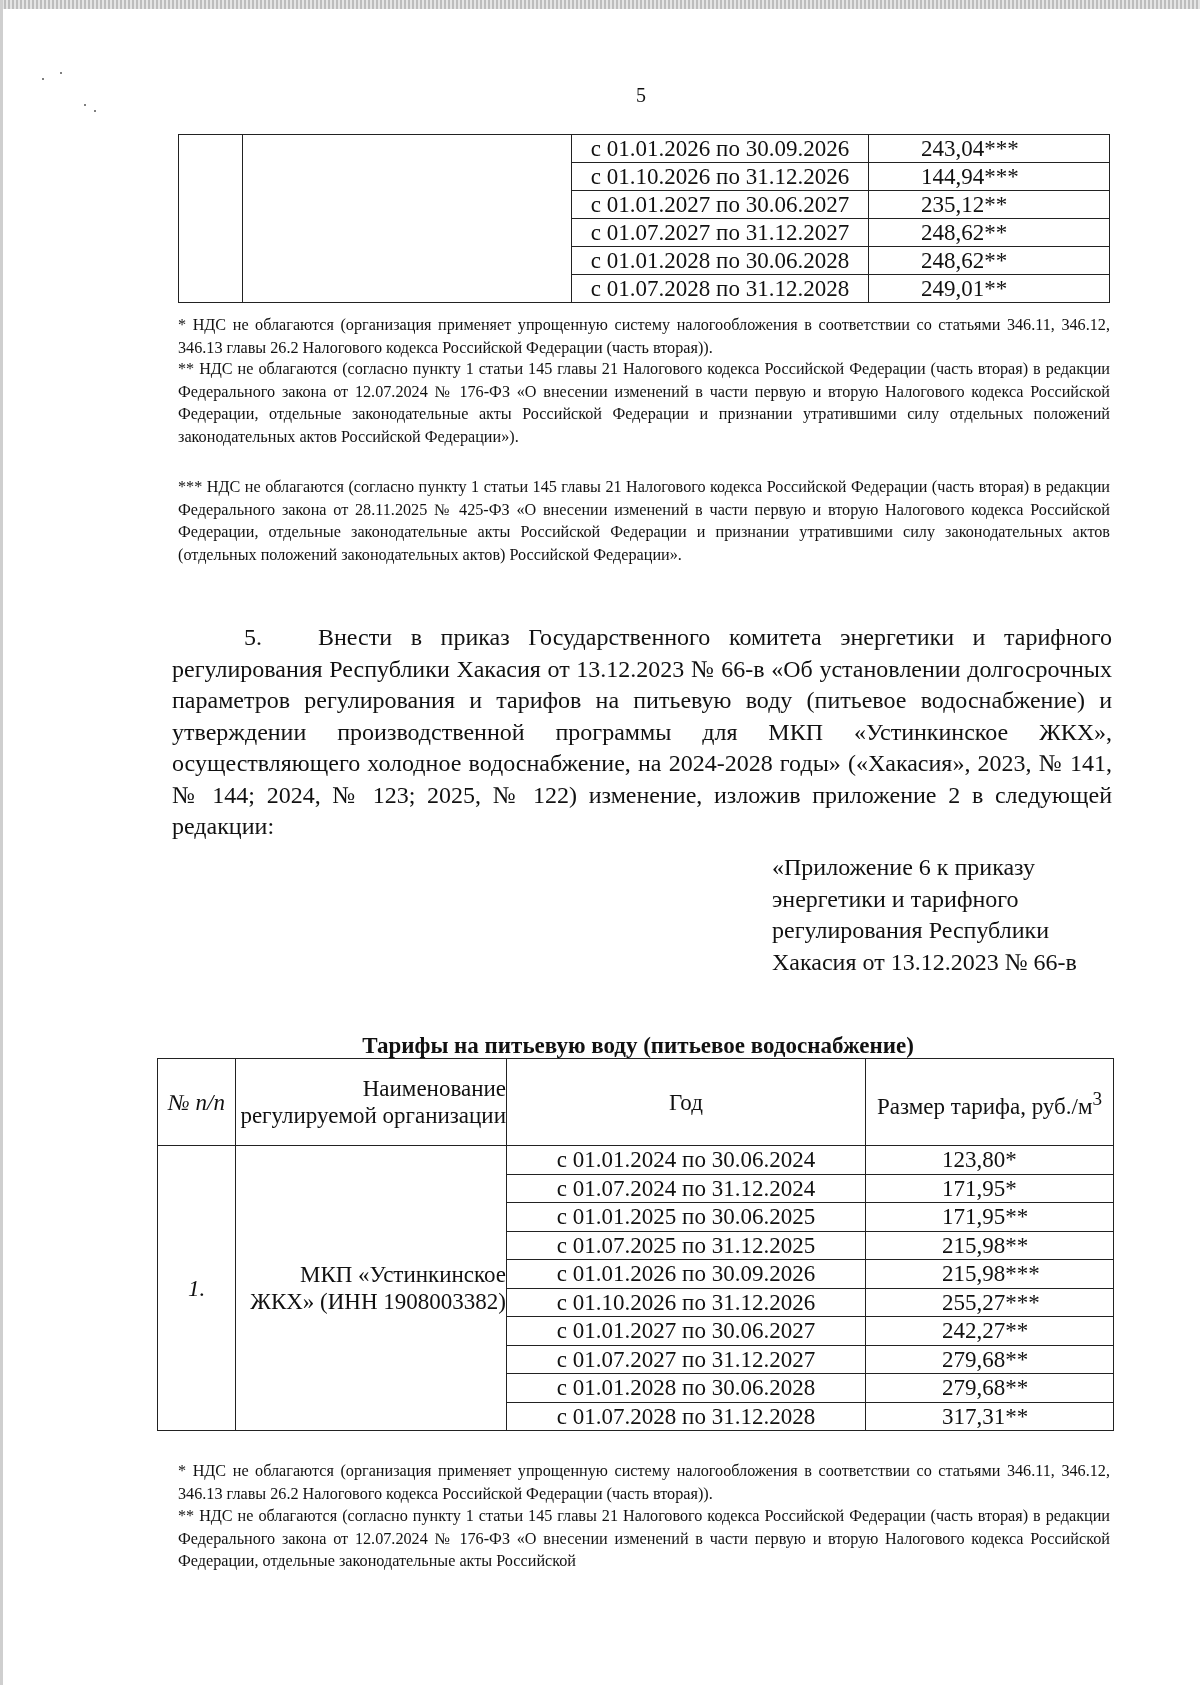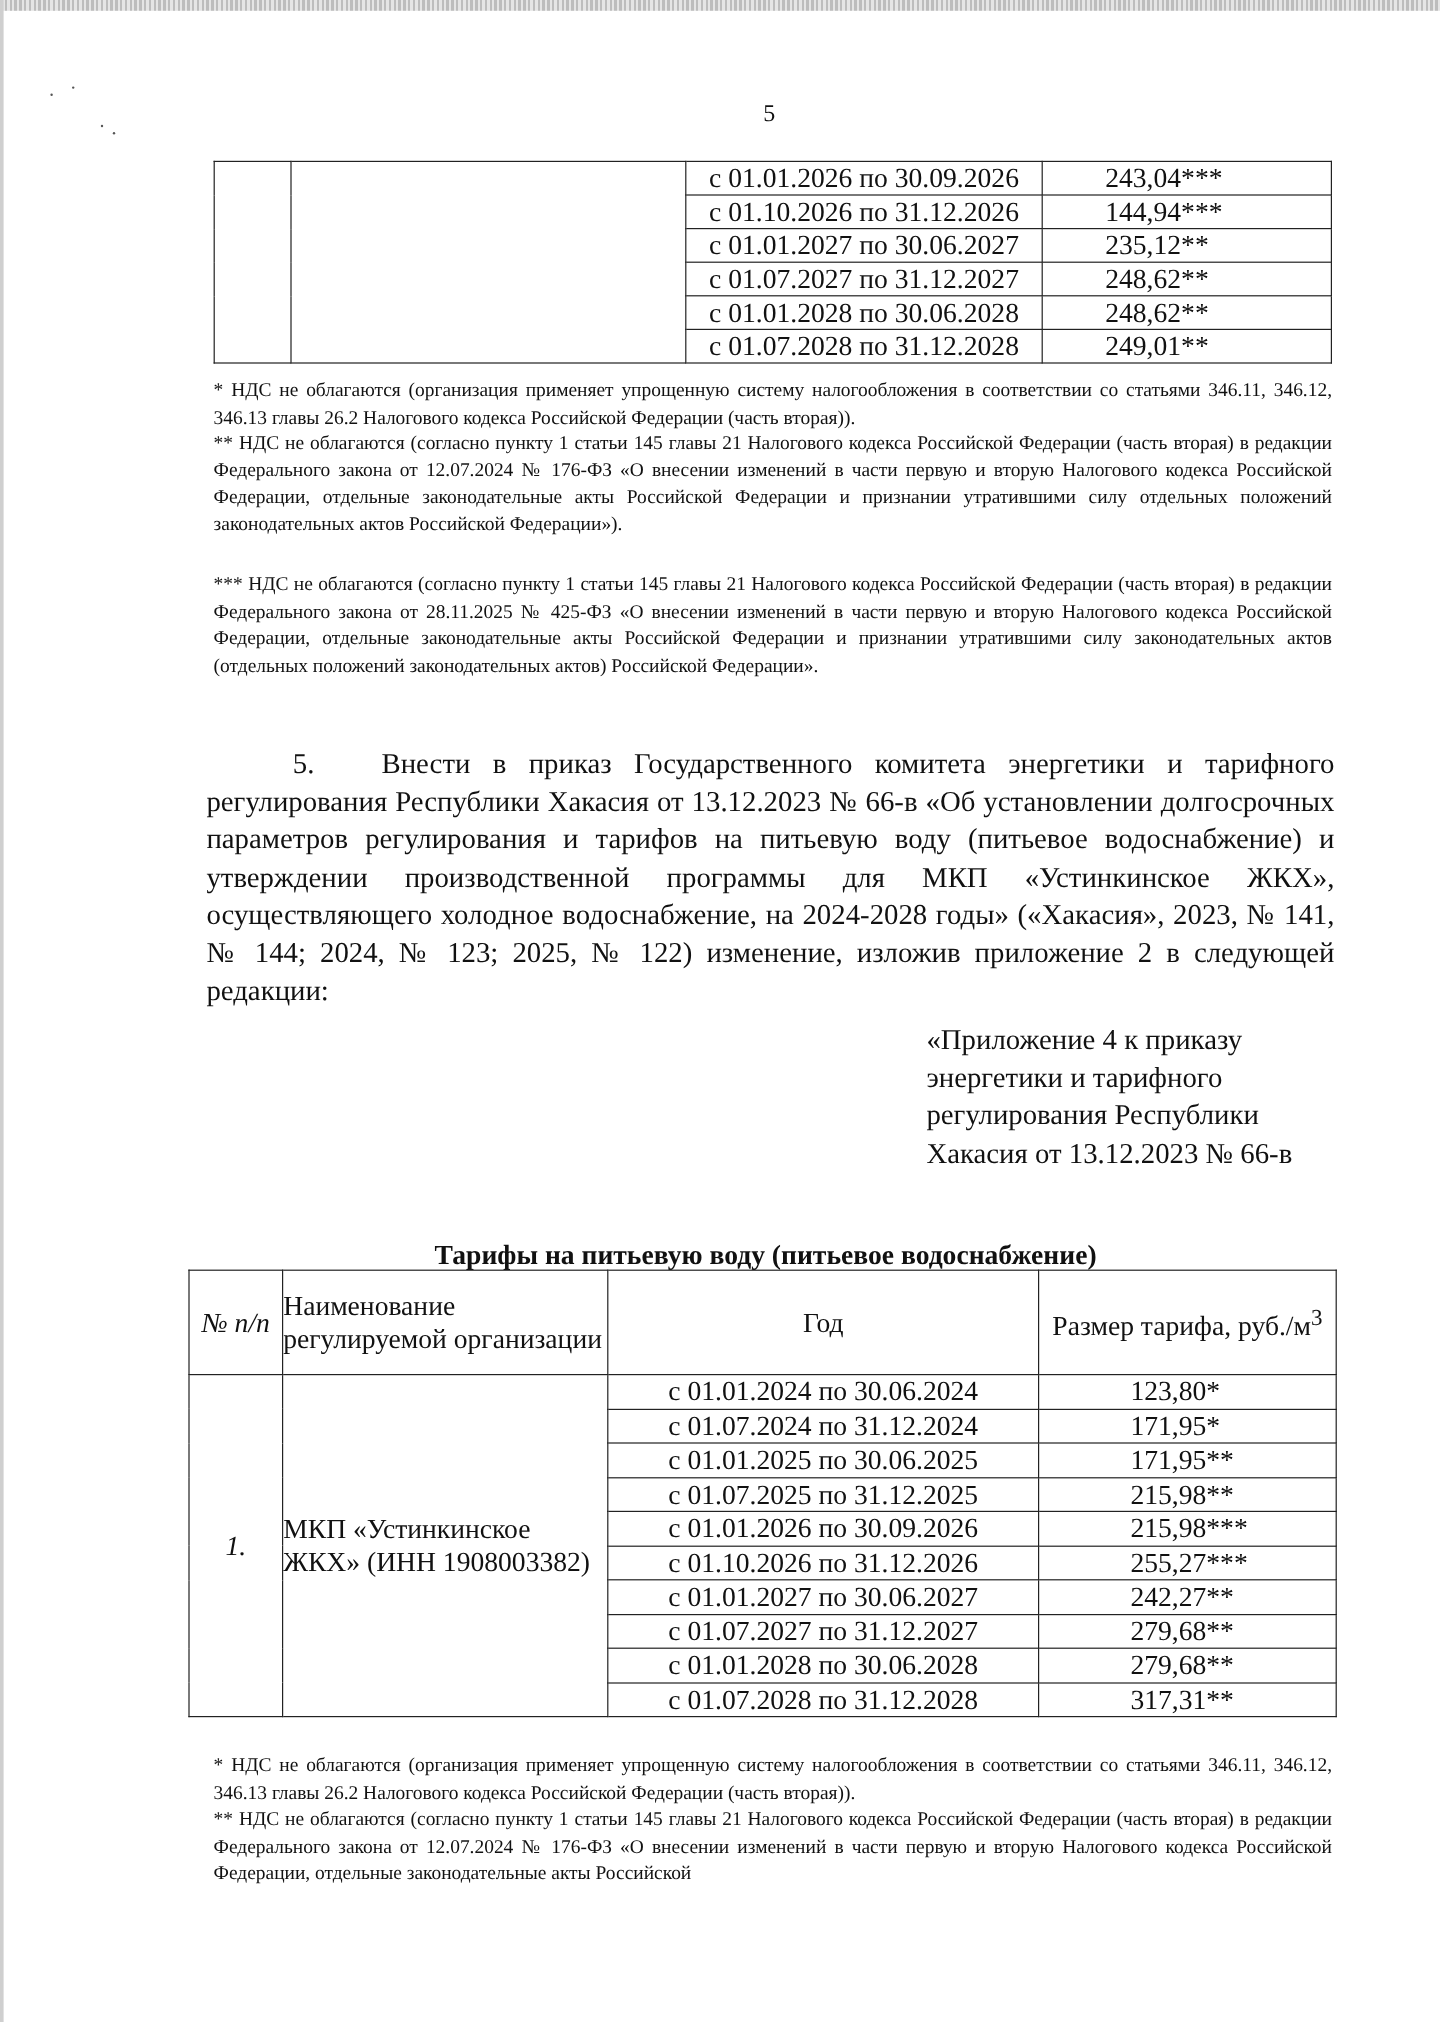--- a/index.html
+++ b/index.html
@@ -25,21 +25,21 @@
     .para { position: absolute; left: 172px; width: 940px; font-size: 24px; line-height: 31.5px; text-align: justify; }
     .para .ind { display: inline-block; width: 72px; }
 
     .appx { position: absolute; left: 772px; top: 852px; font-size: 24px; line-height: 31.5px; }
 
     .t2title { position: absolute; left: 158px; width: 960px; top: 1033px; text-align: center; font-size: 23px; font-weight: bold; }
     #t2 { left: 157px; top: 1058px; width: 957px; }
     #t2 th { font-size: 23px; line-height: 27px; text-align: center; vertical-align: middle; height: 86px; }
     #t2 td { font-size: 23px; line-height: 27px; height: 27.5px; }
     #t2 .c1 { width: 77px; text-align: center; vertical-align: middle; font-style: italic; }
-    #t2 .c2 { width: 270px; text-align: left; vertical-align: middle; }
+    #t2 .c2 { width: 270px; text-align: right; vertical-align: middle; }
     #t2 .c3 { width: 358px; text-align: center; }
     #t2 .c4 { text-align: left; padding-left: 76px; }
   </style>
 </head>
 <body>
 
 <div class="scan-top"></div>
 <div class="scan-left"></div>
 <div class="speck" style="left:42px;top:78px"></div>
 <div class="speck" style="left:60px;top:72px"></div>
@@ -79,21 +79,21 @@
 </tbody>
   </table>
 
 <div class="fn" style="top:314px">* НДС не облагаются (организация применяет упрощенную систему налогообложения в соответствии со статьями 346.11, 346.12, 346.13 главы 26.2 Налогового кодекса Российской Федерации (часть вторая)).</div>
 <div class="fn" style="top:358px">** НДС не облагаются (согласно пункту 1 статьи 145 главы 21 Налогового кодекса Российской Федерации (часть вторая) в редакции Федерального закона от 12.07.2024 № 176-ФЗ «О внесении изменений в части первую и вторую Налогового кодекса Российской Федерации, отдельные законодательные акты Российской Федерации и признании утратившими силу отдельных положений законодательных актов Российской Федерации»).</div>
 <div class="fn" style="top:476px">*** НДС не облагаются (согласно пункту 1 статьи 145 главы 21 Налогового кодекса Российской Федерации (часть вторая) в редакции Федерального закона от 28.11.2025 № 425-ФЗ «О внесении изменений в части первую и вторую Налогового кодекса Российской Федерации, отдельные законодательные акты Российской Федерации и признании утратившими силу законодательных актов (отдельных положений законодательных актов) Российской Федерации».</div>
 
 <div class="para" style="top:622px"><span class="ind"></span><span>5.</span>&nbsp;&nbsp;&nbsp;<span>Внести в приказ Государственного комитета энергетики и тарифного регулирования Республики Хакасия от 13.12.2023 № 66-в «Об установлении долгосрочных параметров регулирования и тарифов на питьевую воду (питьевое водоснабжение) и утверждении производственной программы для МКП «Устинкинское ЖКХ», осуществляющего холодное водоснабжение, на 2024-2028 годы» («Хакасия», 2023, № 141, № 144; 2024, № 123; 2025, № 122) изменение, изложив приложение 2 в следующей редакции:</span></div>
 
 <div class="appx">
-  <div>«Приложение 4 к приказу</div>
+  <div>«Приложение 6 к приказу</div>
   <div>энергетики и тарифного</div>
   <div>регулирования Республики</div>
   <div>Хакасия от 13.12.2023 № 66-в</div>
 </div>
 
 <div class="t2title">Тарифы на питьевую воду (питьевое водоснабжение)</div>
 
 <table class="t" id="t2">
   <tbody>
       <tr>

